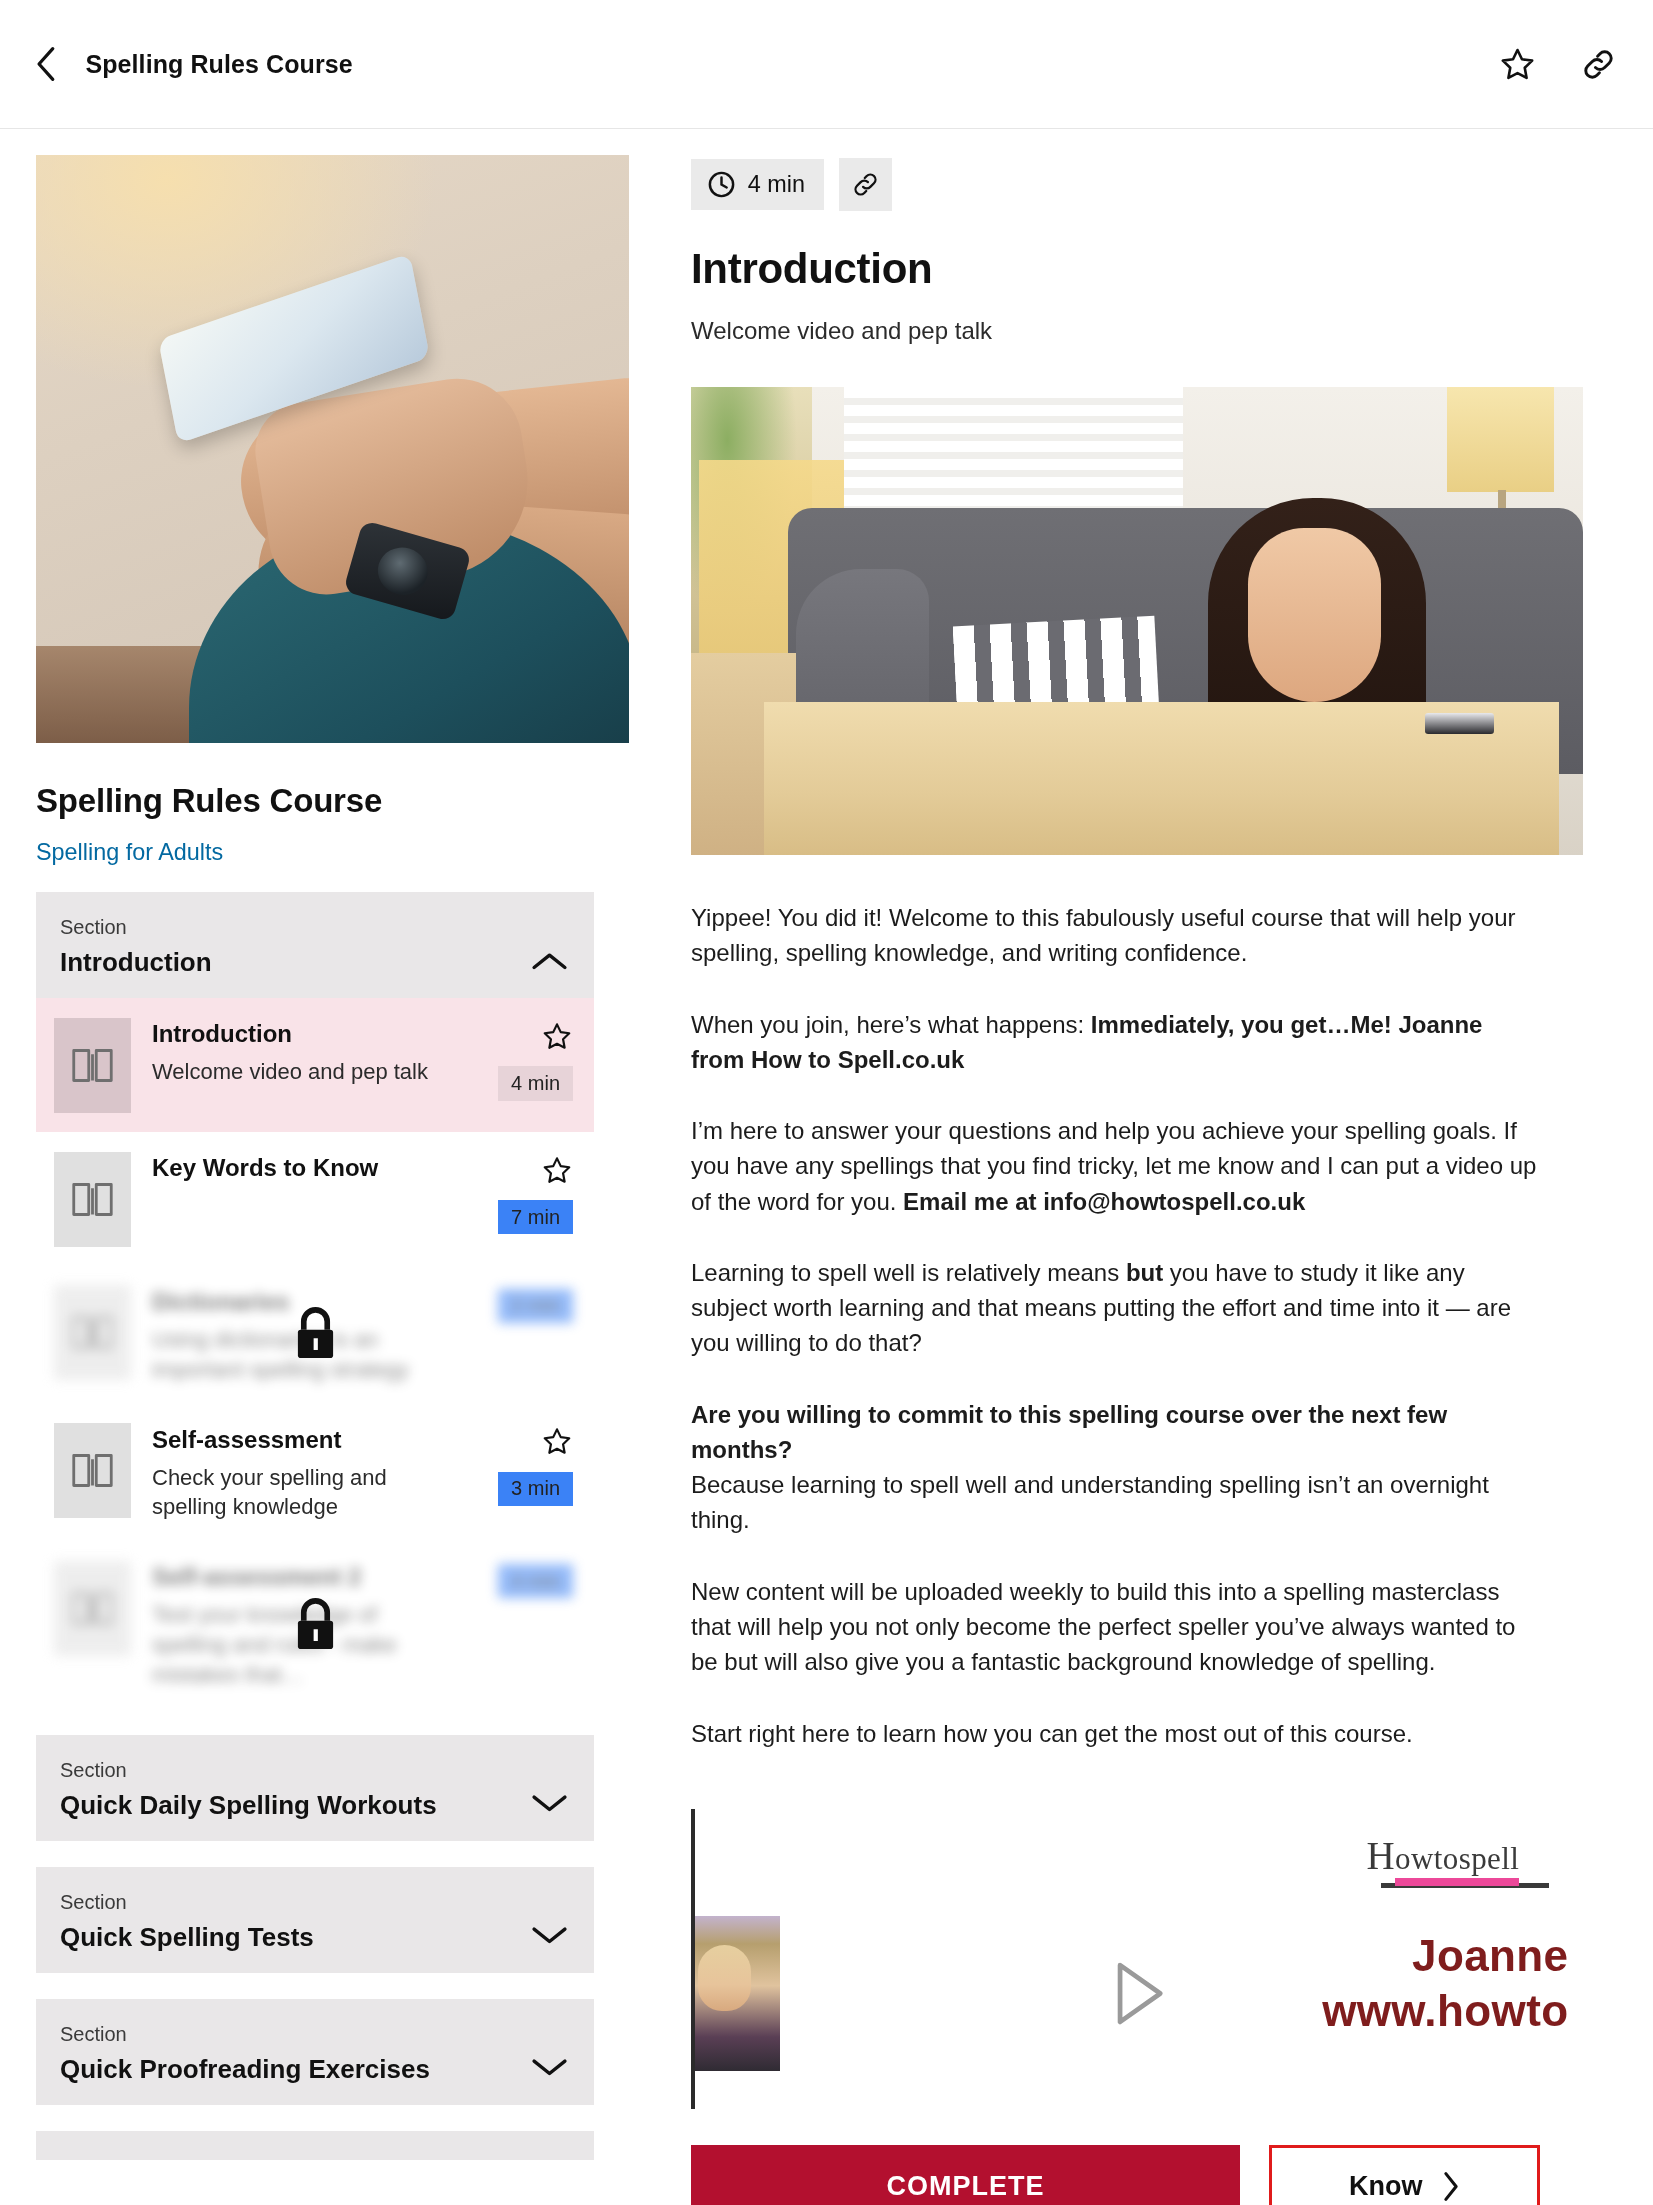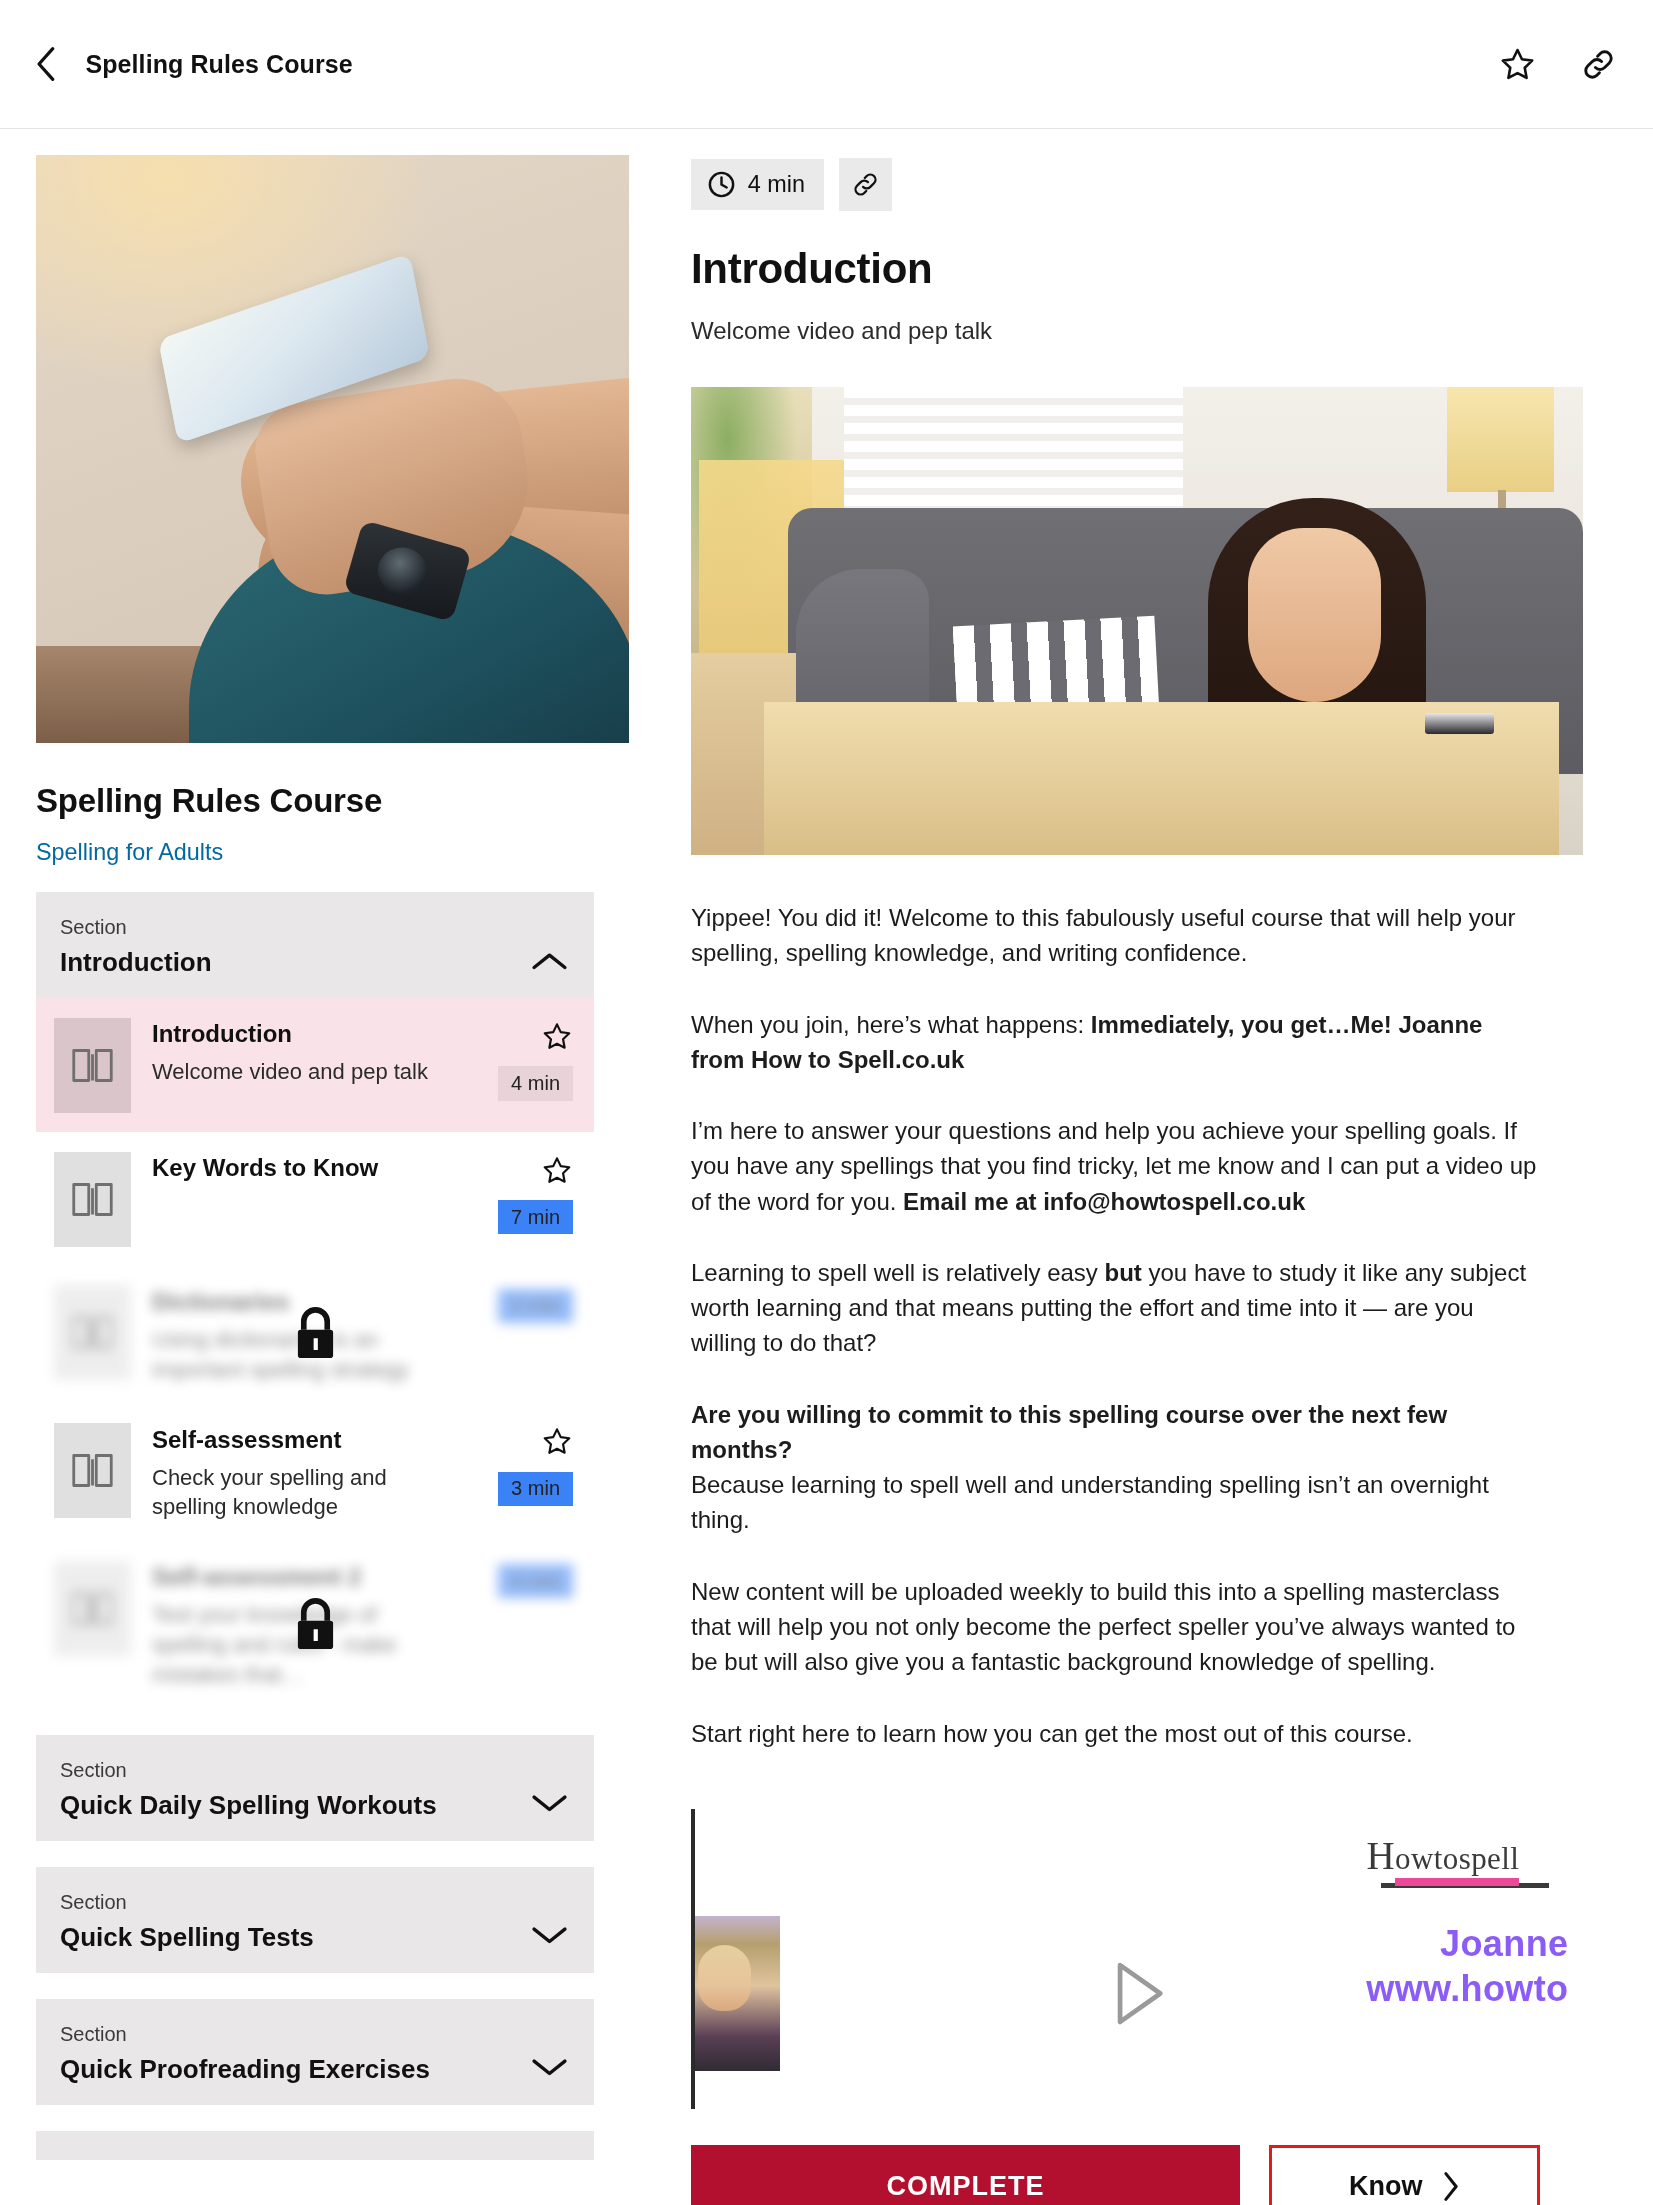--- a/index.html
+++ b/index.html
@@ -290,24 +290,24 @@
   .ve-logo {
     position: absolute; right: 34px; top: 24px;
     font-size: 31px; color: #3a3a3a;
     font-family: "Liberation Serif", serif;
     letter-spacing: 0.4px;
   }
   .ve-logo .hd { font-size: 39px; }
   .ve-logo u { text-decoration: none; border-bottom: 8px solid #ec4899; padding-bottom: 2.4px; font-family: Liberation Serif, serif; }
   .ve-logo .bar { display:block; height:5.7px; background:#3a3a3a; width: 168px; margin-left: 14.5px; margin-top: 4.8px; }
   .ve-name {
-    position: absolute; right: 14.5px; top: 112px;
+    position: absolute; right: 14.5px; top: 119px;
     text-align: right;
-    color: #8b5cf6;
-    font-size: 36px;
+    color: #7f1d1d;
+    font-size: 44px;
     font-weight: bold;
     line-height: 1.25;
     letter-spacing: 0.4px;
   }
   .ve-play {
     position: absolute; left: 50%; top: 62%;
     transform: translate(-50%,-50%);
     cursor: pointer;
   }
 
@@ -596,21 +596,21 @@
       <p>
         <span>Yippee! You did it! Welcome to this fabulously useful course that will help your spelling, spelling knowledge, and writing confidence.</span>
       </p>
       <p>
         <span>When you join, here’s what happens: </span><b>Immediately, you get…Me! Joanne from How to Spell.co.uk</b>
       </p>
       <p>
         <span>I’m here to answer your questions and help you achieve your spelling goals. If you have any spellings that you find tricky, let me know and I can put a video up of the word for you. </span><b>Email me at info@howtospell.co.uk</b>
       </p>
       <p>
-        <span>Learning to spell well is relatively easy </span><b>but</b><span> you have to study it like any subject worth learning and that means putting the effort and time into it — are you willing to do that?</span>
+        <span>Learning to spell well is relatively means </span><b>but</b><span> you have to study it like any subject worth learning and that means putting the effort and time into it — are you willing to do that?</span>
       </p>
       <p>
         <b>Are you willing to commit to this spelling course over the next few months?</b><br>
         <span>Because learning to spell well and understanding spelling isn’t an overnight thing.</span>
       </p>
       <p>
         <span>New content will be uploaded weekly to build this into a spelling masterclass that will help you not only become the perfect speller you’ve always wanted to be but will also give you a fantastic background knowledge of spelling.</span>
       </p>
       <p>
         <span>Start right here to learn how you can get the most out of this course.</span>

